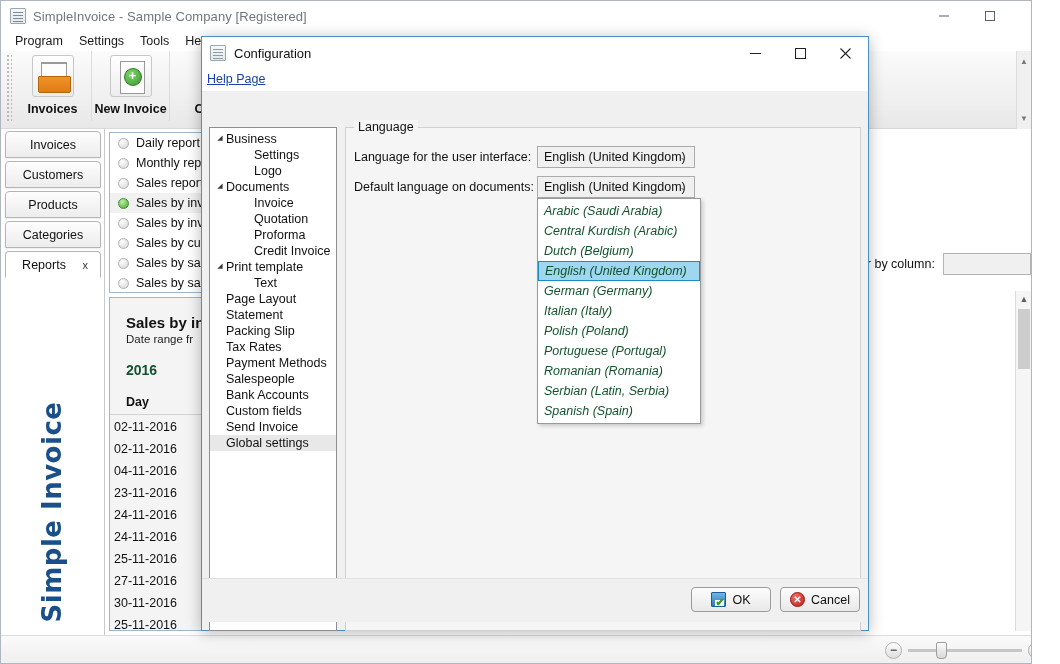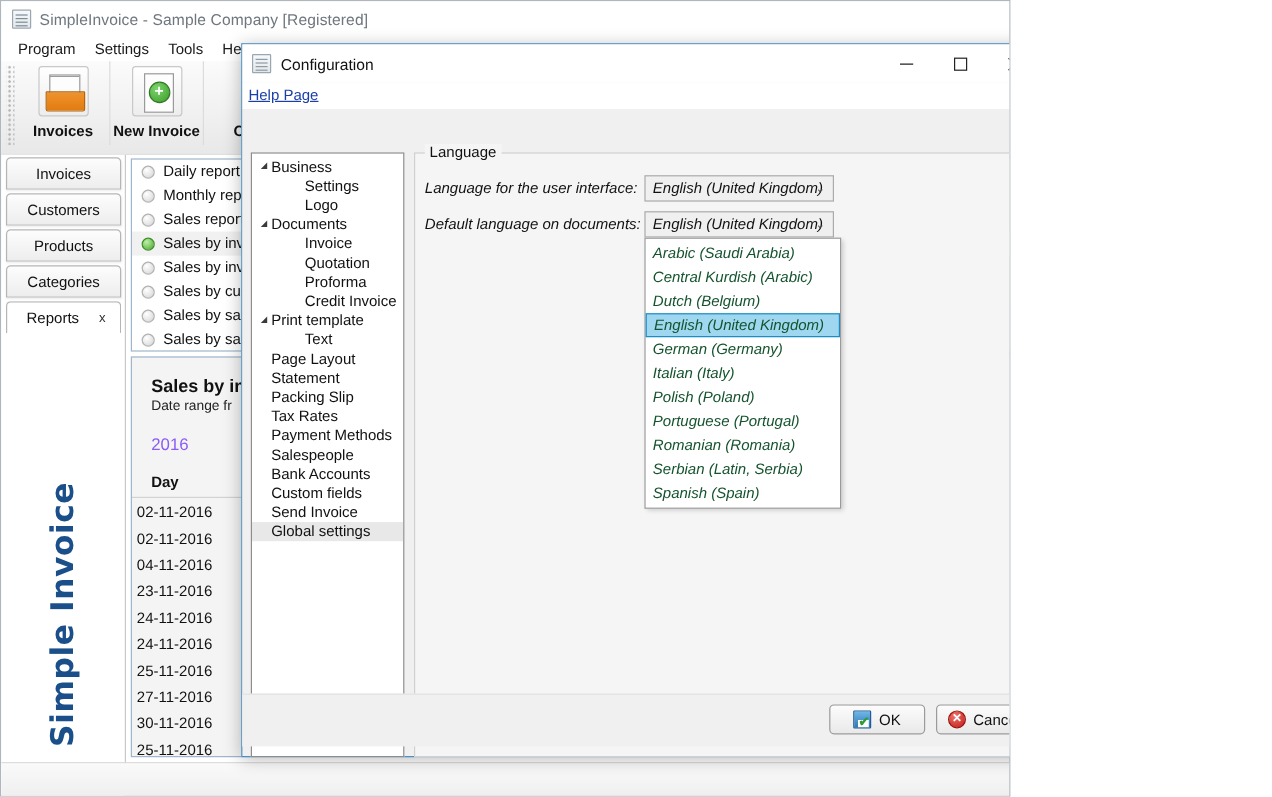--- a/index.html
+++ b/index.html
@@ -8,21 +8,21 @@
     margin: 0; padding: 0;
     width: 1060px; height: 664px;
     overflow: hidden;
     font-family: "Liberation Sans", sans-serif;
     font-size: 12px;
     color: #000;
     background: #ffffff;
   }
   #app {
     position: relative;
-    width: 842px; height: 664px;
+    width: 1032px; height: 664px;
     background: #ffffff;
     border: 1px solid #b0b6bd;
     overflow: hidden;
   }
 
   
   .titlebar {
     position: absolute; left: 0; top: 0; width: 1058px; height: 30px;
     background: #ffffff;
     display: flex; align-items: center;
@@ -156,21 +156,21 @@
   .rl-label { font-size: 12.5px; color: #111; white-space: nowrap; }
 
   
   .preview {
     position: absolute; left: 108px; top: 296px; width: 760px; height: 334px;
     background: #f4f4f4; border: 1px solid #9fb6cc;
     overflow: hidden;
   }
   .pv-title { position: absolute; left: 16px; top: 16px; font-size: 15px; font-weight: bold; color: #111; white-space: nowrap; }
   .pv-sub  { position: absolute; left: 16px; top: 35px; font-size: 11.5px; color: #222; white-space: nowrap; }
-  .pv-year { position: absolute; left: 16px; top: 64px; font-size: 14px; font-weight: normal; color: #8b5cf6; }
+  .pv-year { position: absolute; left: 16px; top: 64px; font-size: 14px; font-weight: bold; color: #14532d; }
   .pv-dayhdr { position: absolute; left: 16px; top: 97px; font-size: 12.5px; font-weight: bold; color: #111; }
   .pv-daycol { position: absolute; left: 4px; top: 118px; }
   .pv-daycol div { font-size: 12.5px; color: #111; height: 22px; line-height: 22px; white-space: nowrap; }
 
   
   .pv-numhdr { position: absolute; top: 97px; font-size: 12.5px; font-weight: bold; color: #111; text-align: right; }
   .pv-numcol { position: absolute; top: 118px; text-align: right; }
   .pv-numcol div { font-size: 12.5px; color: #111; height: 22px; line-height: 22px; }
   .pv-hr { position: absolute; left: 0; width: 100%; height: 1px; background: #d2d2d2; }
 
@@ -276,21 +276,21 @@
   .tnode.sel { background: #e8e8e8; }
 
   .group {
     position: absolute; left: 143px; top: 36px; width: 516px; height: 504px;
     border: 1px solid #d0d0d0; background: #f5f5f5;
   }
   .group-legend {
     position: absolute; left: 8px; top: -8px; background: #f5f5f5;
     padding: 0 4px; font-size: 12.5px; color: #111;
   }
-  .frow { position: absolute; display: flex; align-items: center; font-style: italic; }
+  .frow { position: absolute; display: flex; align-items: center; }
   .frow .flbl { font-size: 12.5px; color: #111; white-space: nowrap; }
   .combo {
     width: 158px; height: 22px; background: #f0f0f0;
     border: 1px solid #ababab;
     display: flex; align-items: center; padding-left: 6px;
     font-size: 12.5px; color: #111; position: relative;
   }
   .combo .chev { position: absolute; right: 7px; top: 5px; color: #555; font-size: 9px; }
 
   .droplist {

